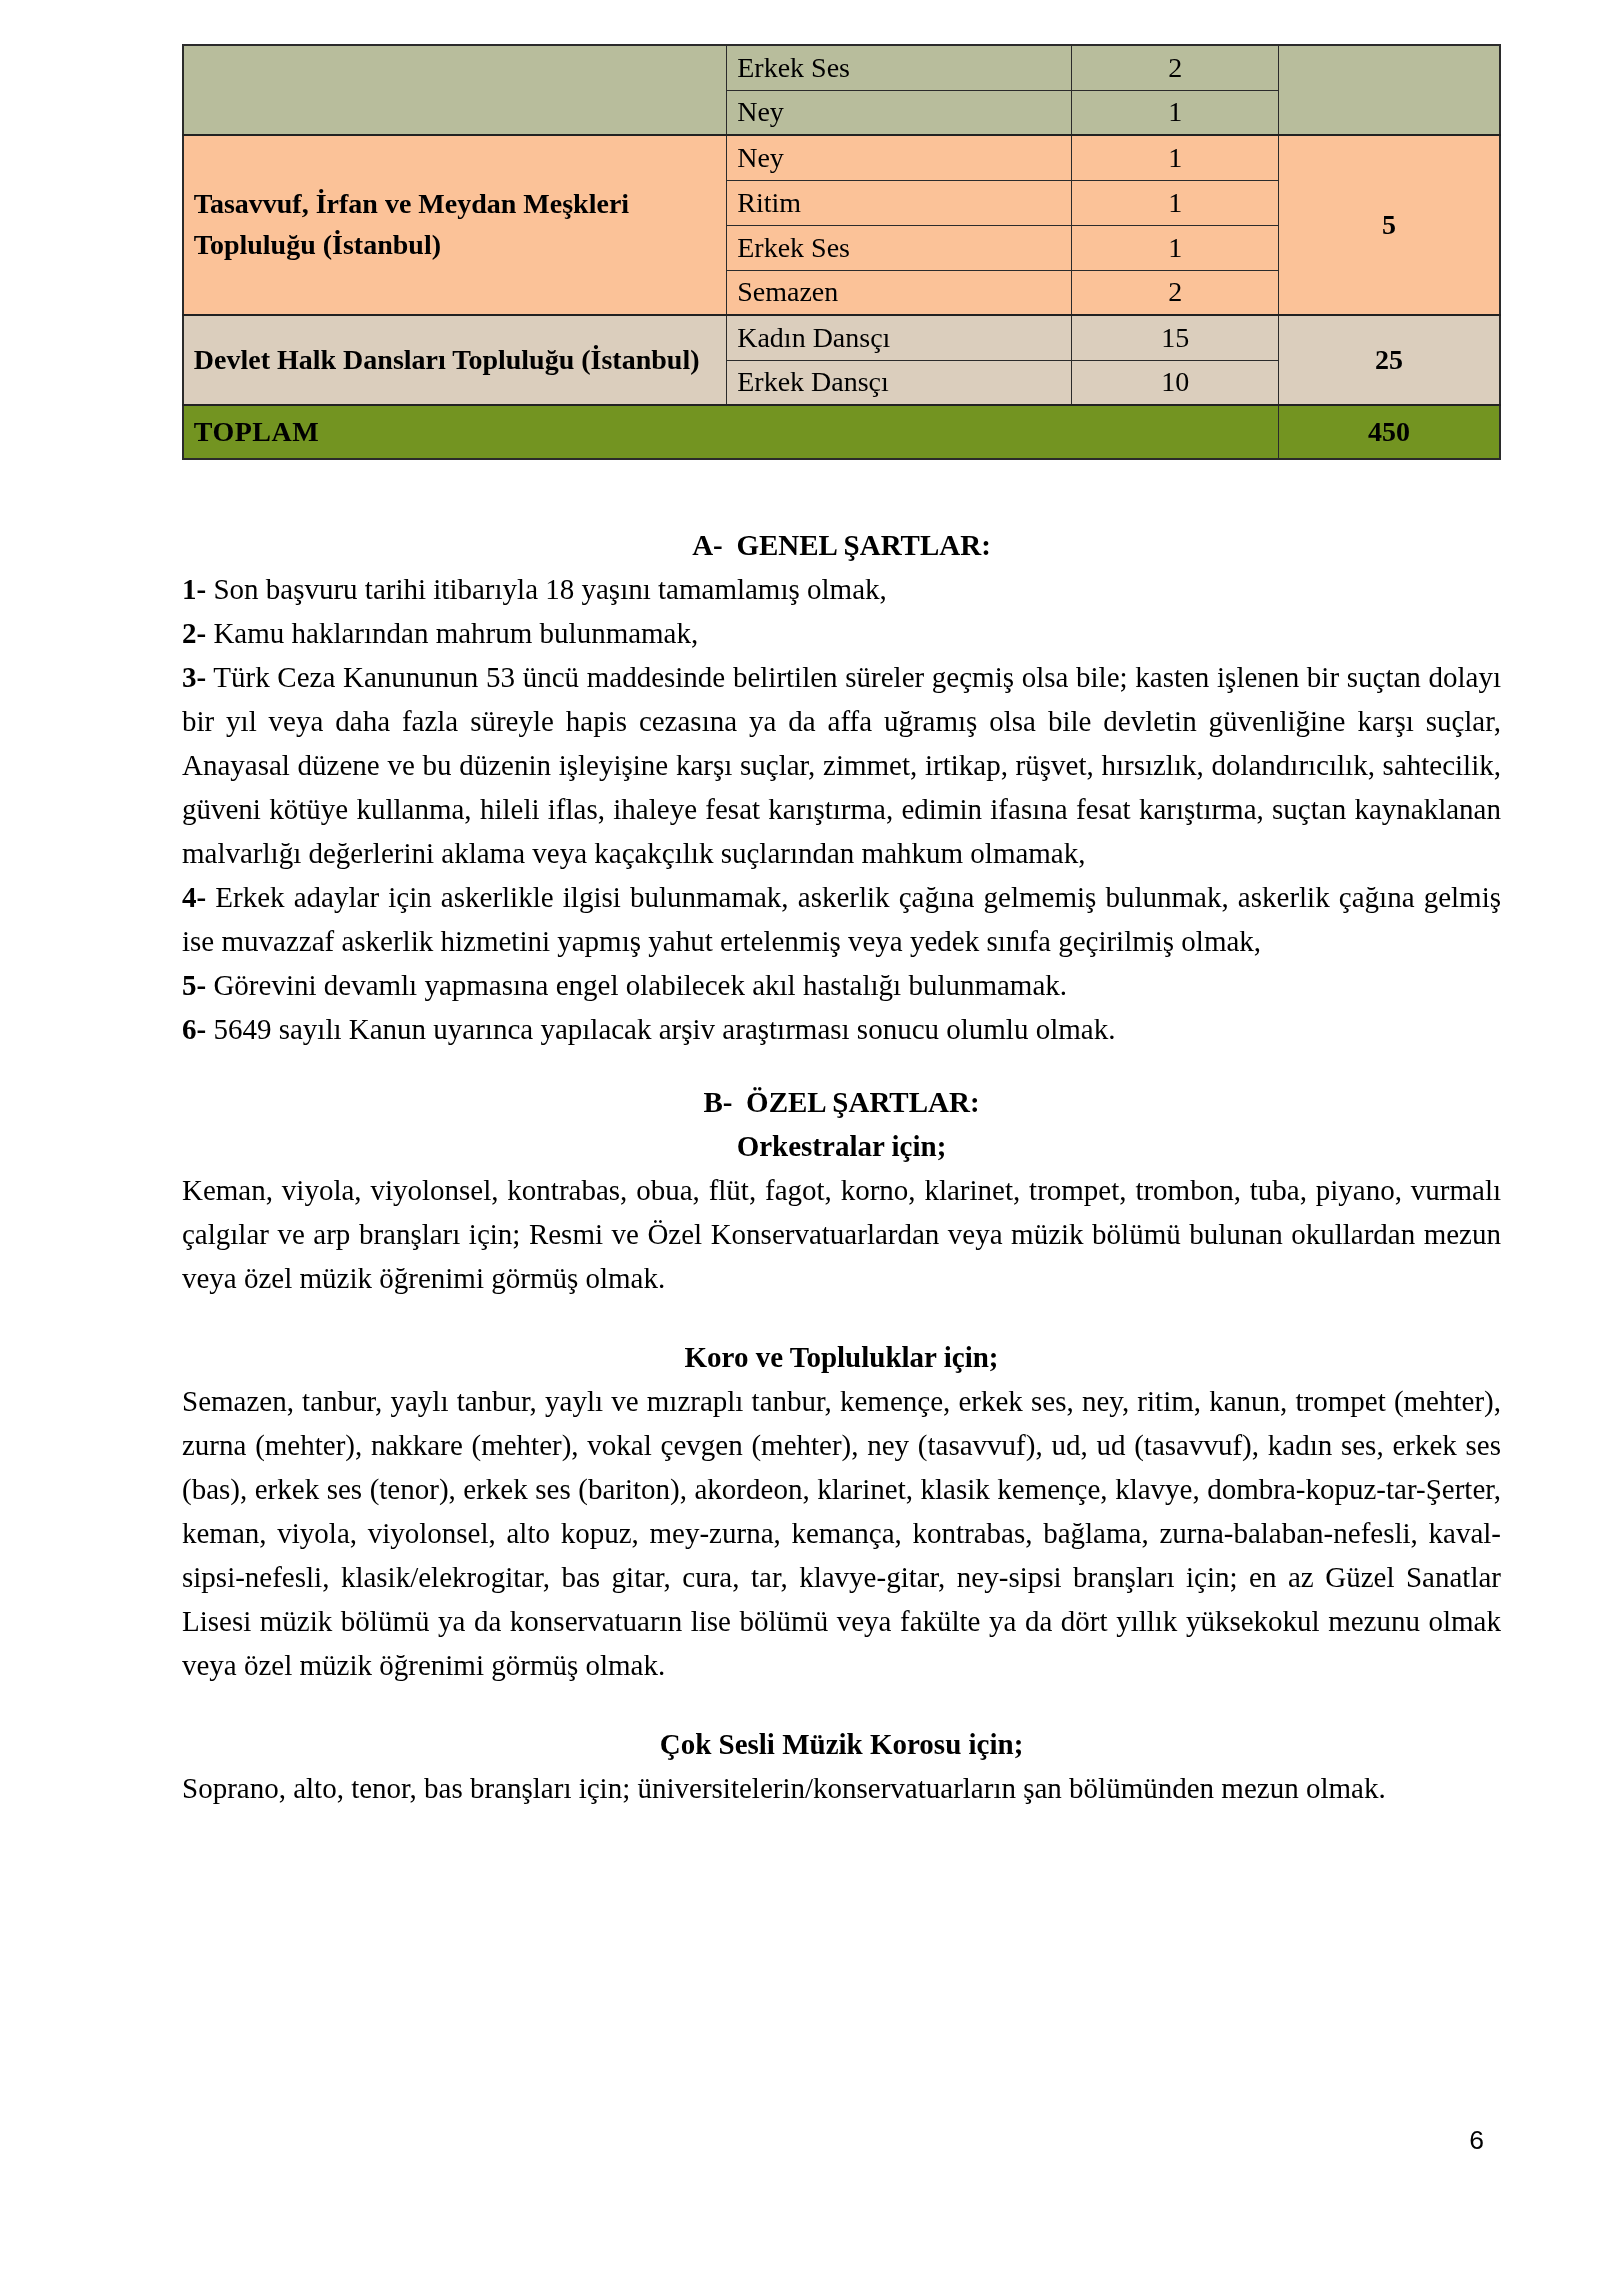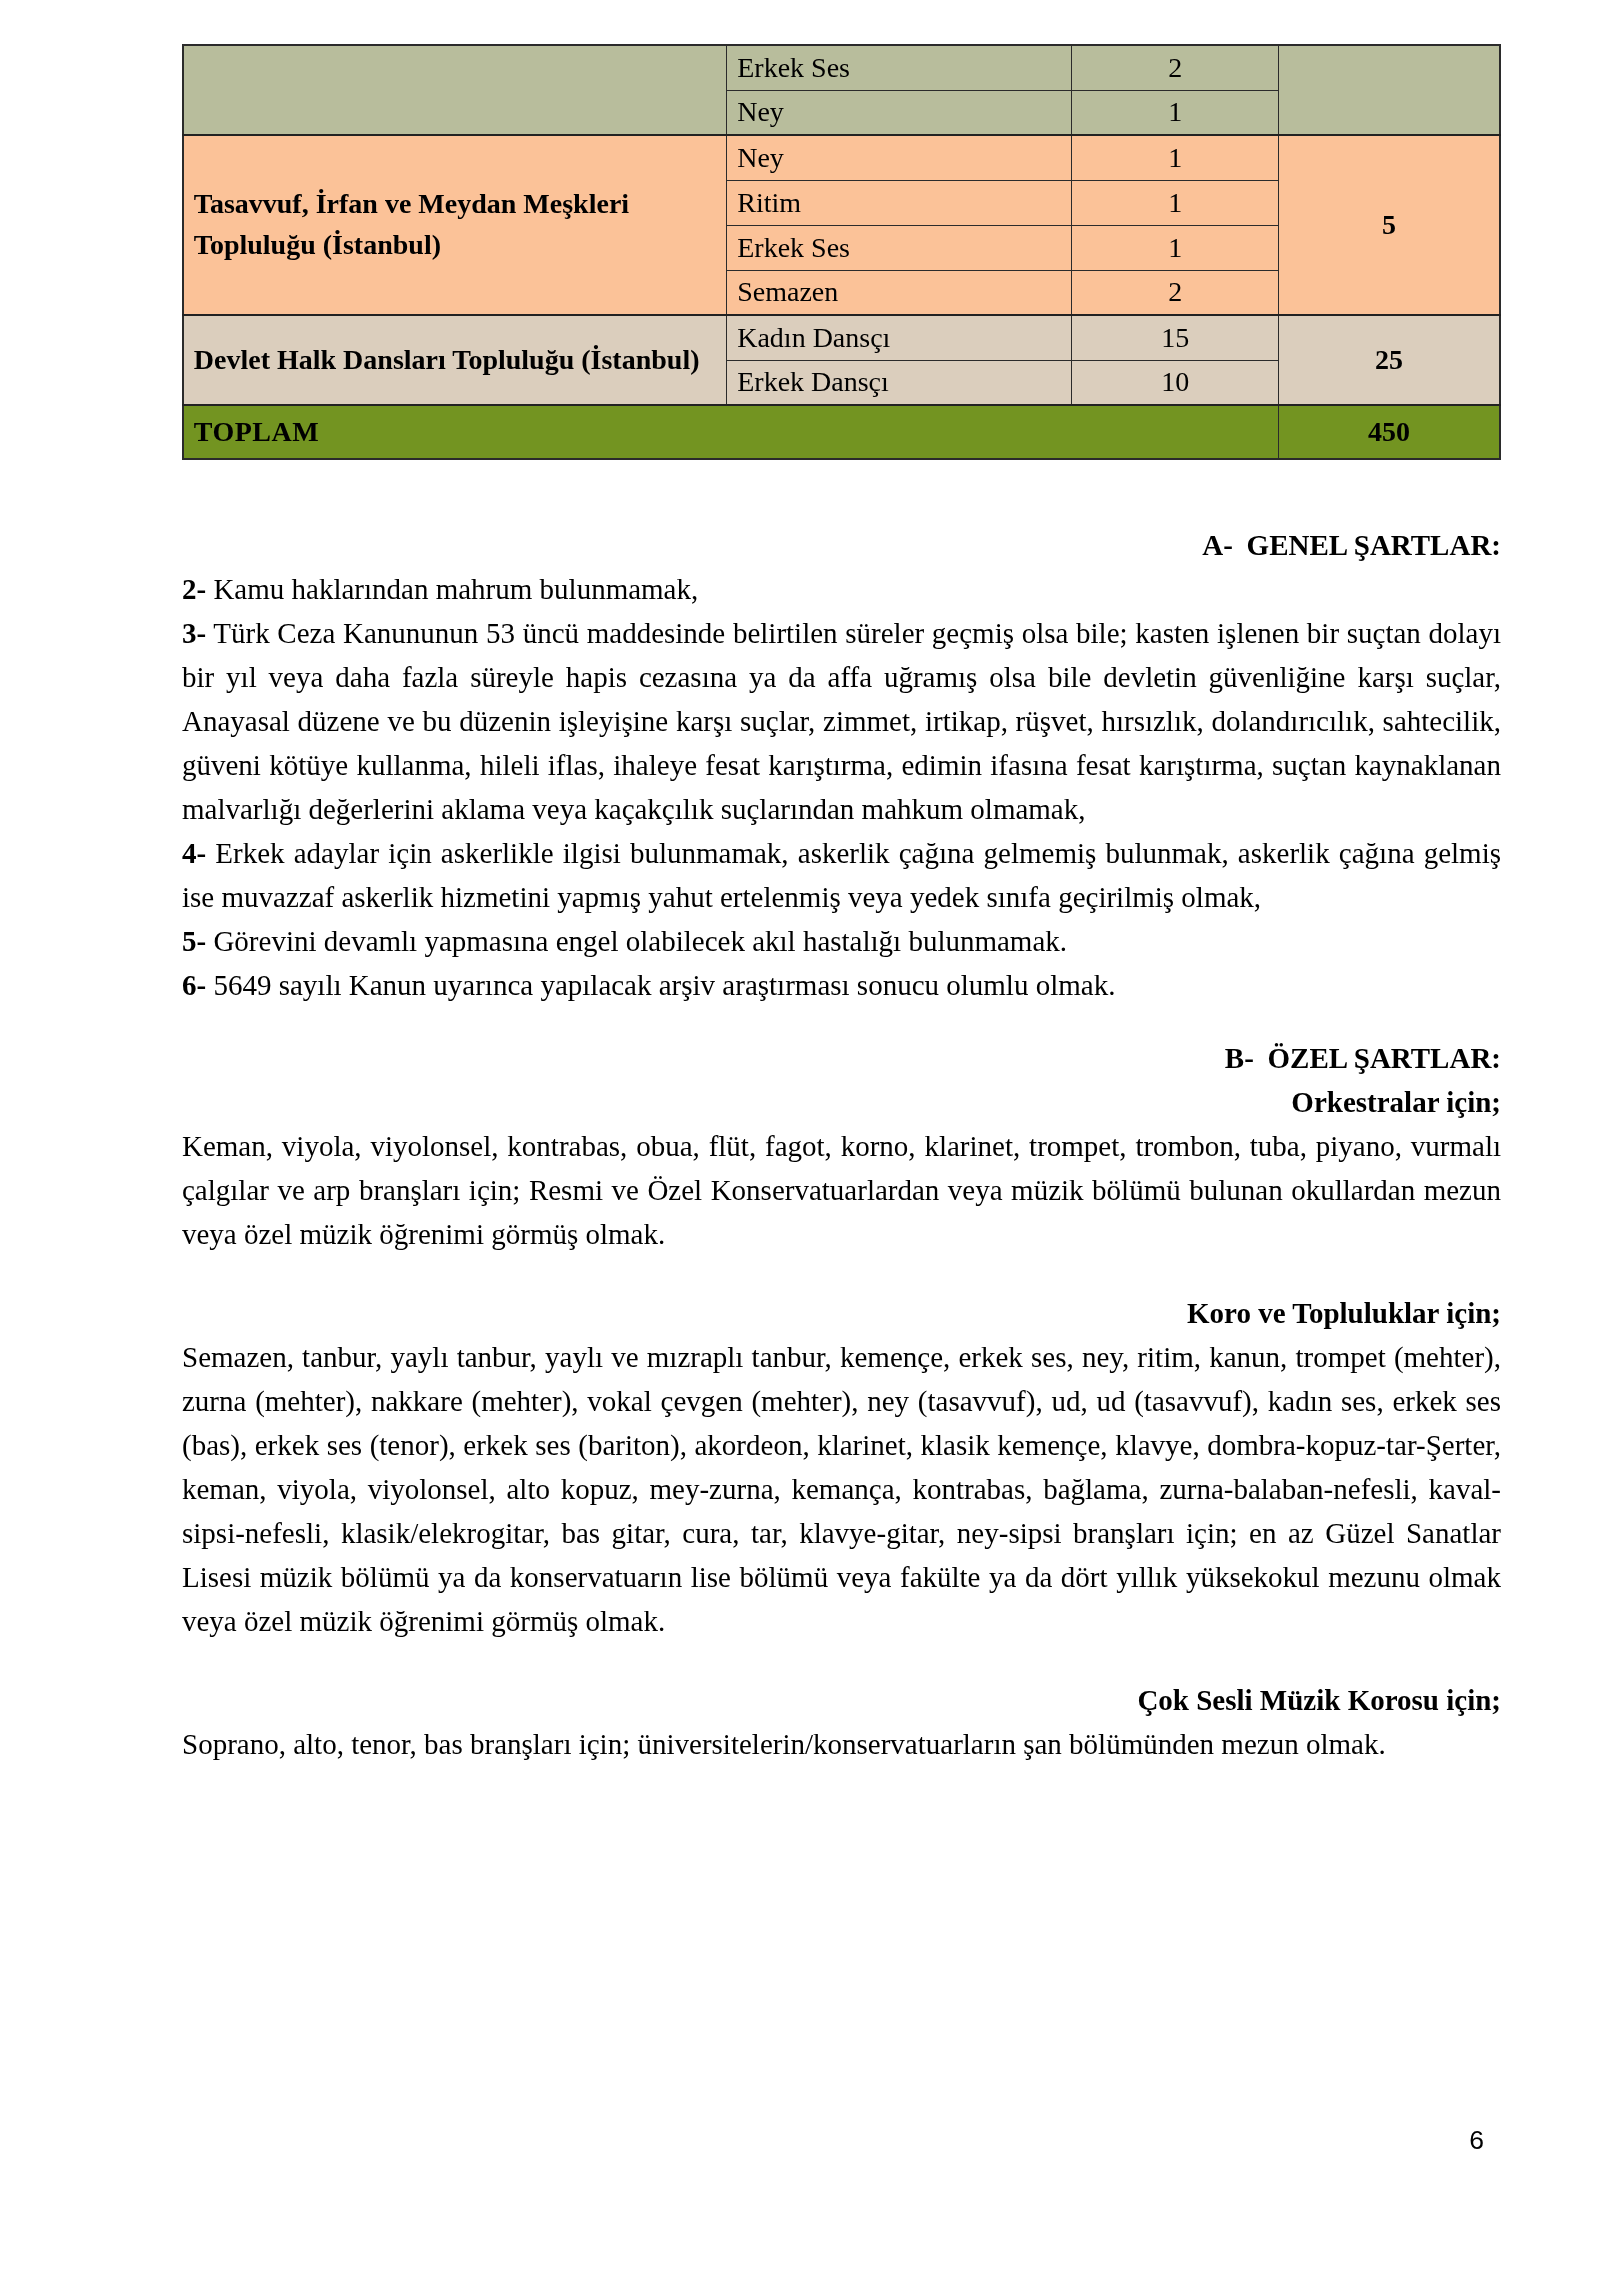--- a/index.html
+++ b/index.html
@@ -63,21 +63,21 @@
   }
   td.grand-total { text-align: center; font-weight: bold; font-size: 31px; }
 
   
   .bodytext p {
     margin: 0;
     font-size: 29px;
     line-height: 44px;
     text-align: justify;
   }
-  .bodytext .head { font-weight: bold; text-align: right; }
+  .bodytext .head { font-weight: bold; text-align: center; }
   .gap-sp { display: inline-block; width: 13.7px; }
   b.num { font-weight: bold; }
 
   .section-a { margin-top: 63px; }
   .section-b { margin-top: 29px; }
   .sub-block { margin-top: 35px; }
 
   .page-number {
     position: absolute;
     left: 1457px;
@@ -147,20 +147,21 @@
 
         <tr class="footer-row group-start">
           <td class="toplam" colspan="3">TOPLAM</td>
           <td class="grand-total">450</td>
         </tr>
       </tbody>
     </table>
 
     <div class="bodytext section-a">
       <p class="head"><b class="num">A-</b><span class="gap-sp"></span><span>GENEL ŞARTLAR:</span></p>
+      <p><b class="num">1-</b><span> Son başvuru tarihi itibarıyla 18 yaşını tamamlamış olmak,</span></p>
       <p><b class="num">2-</b><span> Kamu haklarından mahrum bulunmamak,</span></p>
       <p><b class="num">3-</b><span> Türk Ceza Kanununun 53 üncü maddesinde belirtilen süreler geçmiş olsa bile; kasten işlenen bir suçtan dolayı bir yıl veya daha fazla süreyle hapis cezasına ya da affa uğramış olsa bile devletin güvenliğine karşı suçlar, Anayasal düzene ve bu düzenin işleyişine karşı suçlar, zimmet, irtikap, rüşvet, hırsızlık, dolandırıcılık, sahtecilik, güveni kötüye kullanma, hileli iflas, ihaleye fesat karıştırma, edimin ifasına fesat karıştırma, suçtan kaynaklanan malvarlığı değerlerini aklama veya kaçakçılık suçlarından mahkum olmamak,</span></p>
       <p><b class="num">4-</b><span> Erkek adaylar için askerlikle ilgisi bulunmamak, askerlik çağına gelmemiş bulunmak, askerlik çağına gelmiş ise muvazzaf askerlik hizmetini yapmış yahut ertelenmiş veya yedek sınıfa geçirilmiş olmak,</span></p>
       <p><b class="num">5-</b><span> Görevini devamlı yapmasına engel olabilecek akıl hastalığı bulunmamak.</span></p>
       <p><b class="num">6-</b><span> 5649 sayılı Kanun uyarınca yapılacak arşiv araştırması sonucu olumlu olmak.</span></p>
     </div>
 
     <div class="bodytext section-b">
       <p class="head"><b class="num">B-</b><span class="gap-sp"></span><span>ÖZEL ŞARTLAR:</span></p>
 

